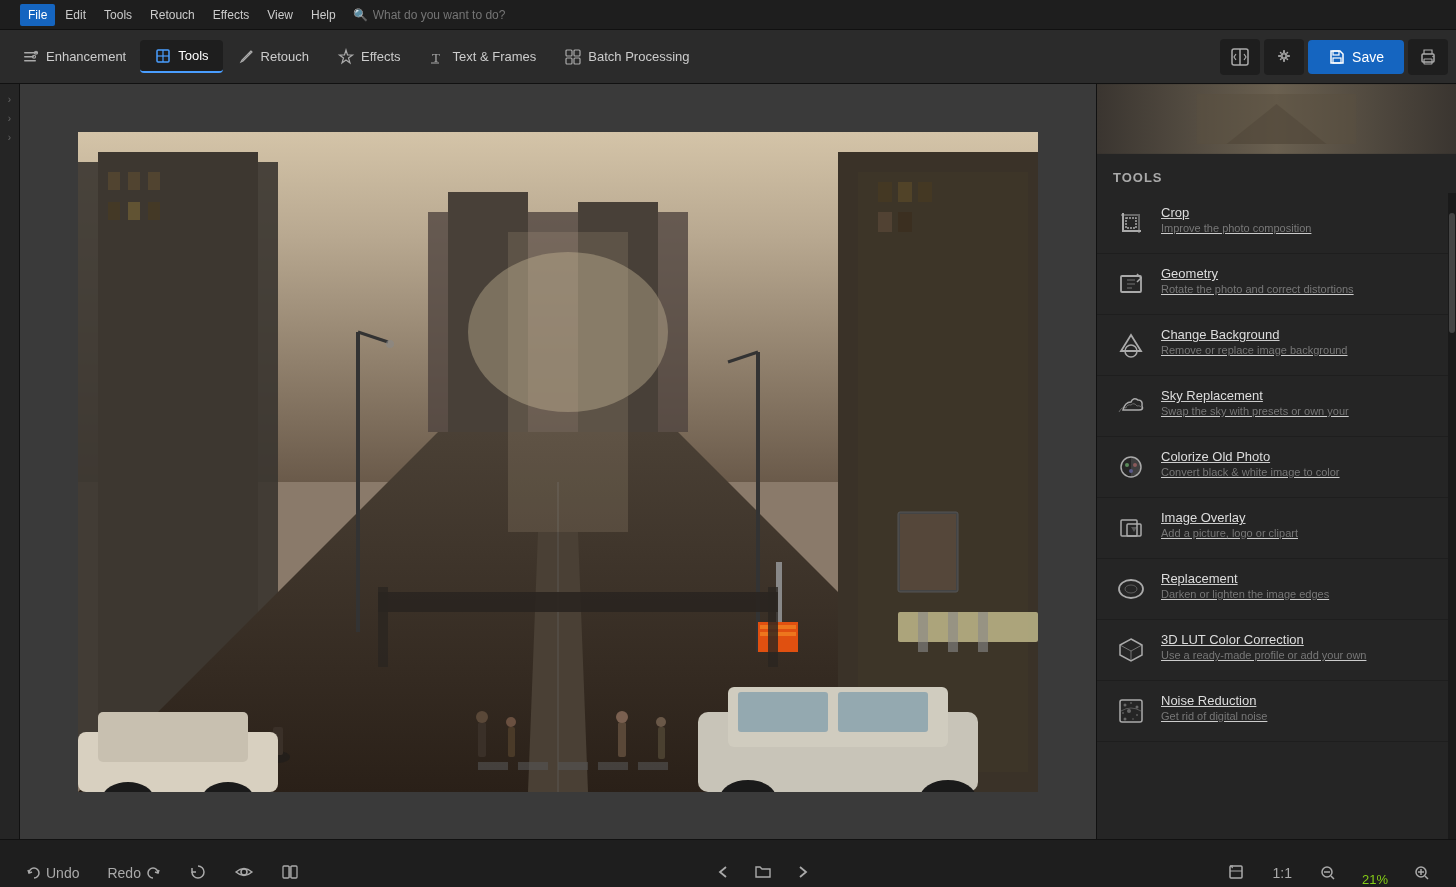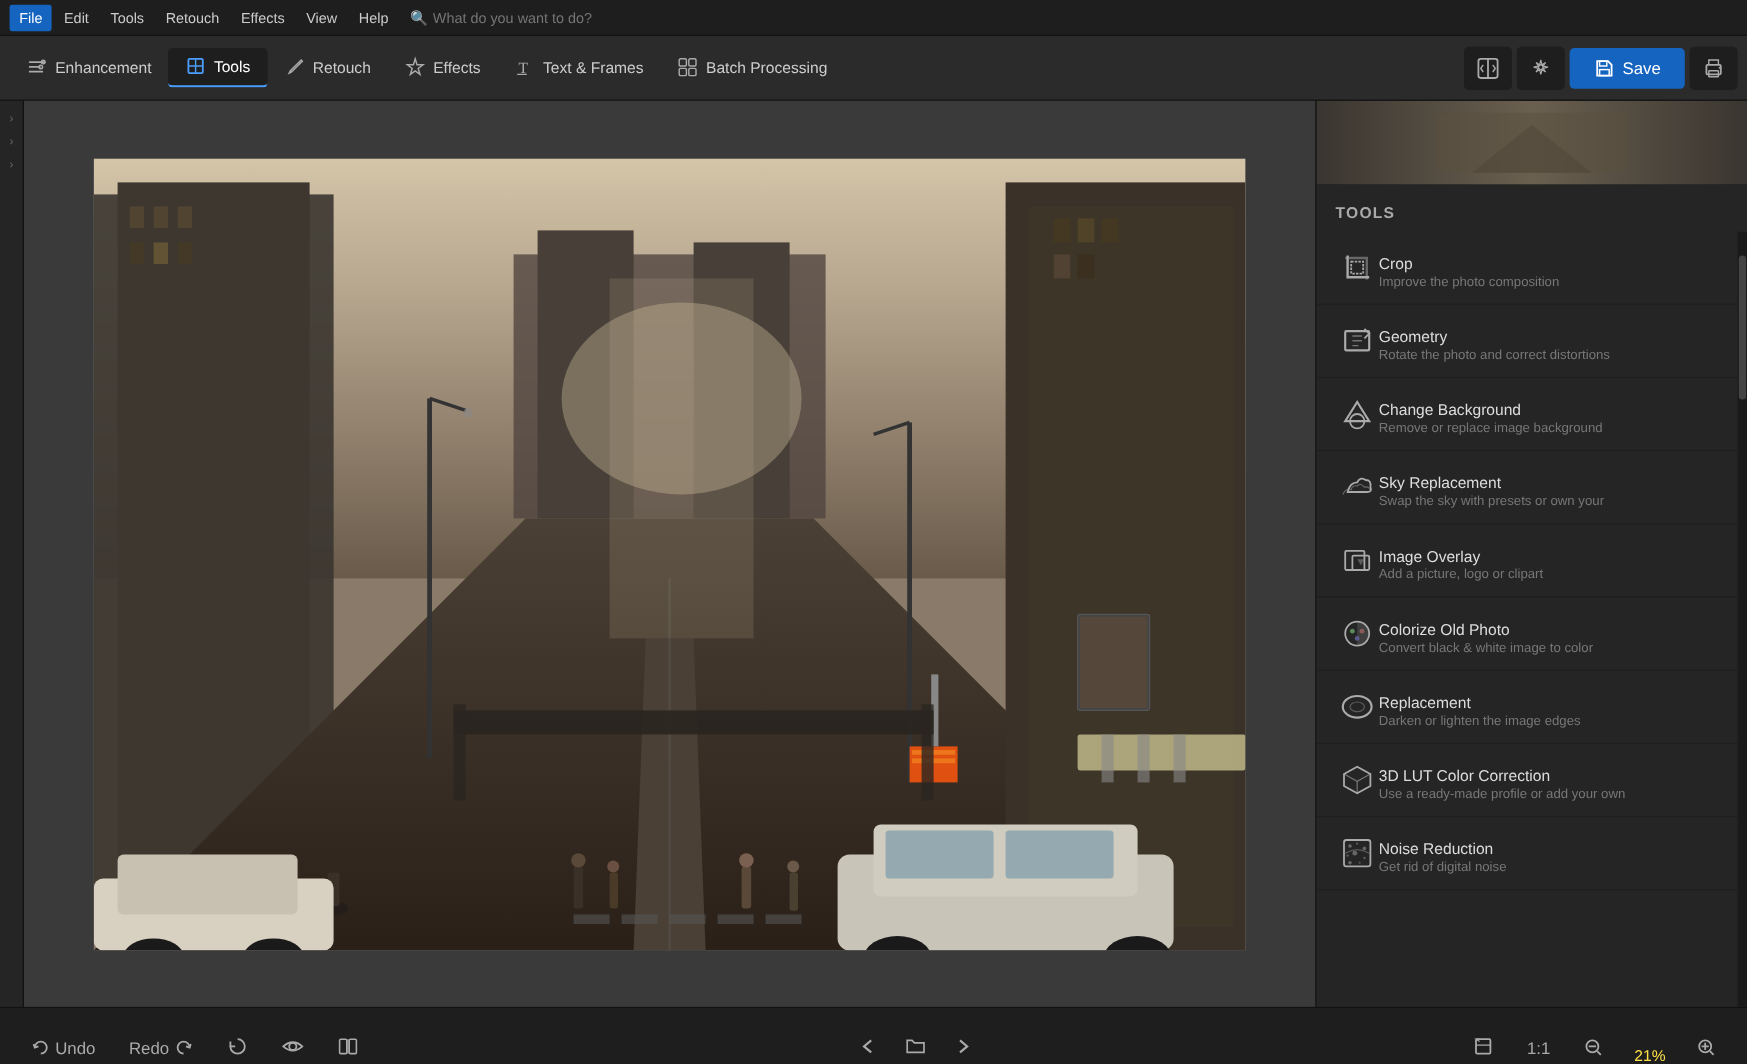--- a/index.html
+++ b/index.html
@@ -1,19 +1,19 @@
 <!DOCTYPE html>
 <html><head>
   <meta charset="utf-8">
   <style>
     * { box-sizing: border-box; margin: 0; padding: 0; }
     body { font-family: 'Segoe UI', Arial, sans-serif; background: #2b2b2b; color: #ccc; width: 1456px; height: 887px; overflow: hidden; }
 
     
-    .menubar { display: flex; align-items: center; background: #1e1e1e; height: 30px; padding: 0 8px; gap: 2px; border-bottom: 1px solid #111; }
+    .menubar { display: flex; align-items: center; background: #1e1e1e; height: 30px; padding: 0 20px; gap: 2px; border-bottom: 1px solid #111; }
     .menubar-item { font-size: 12px; color: #ccc; padding: 4px 8px; cursor: pointer; border-radius: 2px; }
     .menubar-item.active { background: #1565c0; color: #fff; }
     .menubar-search { display: flex; align-items: center; margin-left: 8px; gap: 4px; color: #888; font-size: 12px; }
     .menubar-search input { background: transparent; border: none; outline: none; color: #fde047; font-size: 12px; width: 180px; }
 
     
     .toolbar { display: flex; align-items: center; background: #2b2b2b; height: 54px; padding: 0 8px; gap: 0; border-bottom: 1px solid #111; }
     .toolbar-btn { display: flex; align-items: center; gap: 6px; padding: 6px 14px; border-radius: 4px; cursor: pointer; font-size: 13px; color: #ccc; background: transparent; border: none; white-space: nowrap; }
     .toolbar-btn.active { background: #1e1e1e; border-bottom: 2px solid #4a9eff; color: #fff; }
     .toolbar-btn .icon { font-size: 16px; }
@@ -35,36 +35,36 @@
 
     
     .right-panel { width: 360px; background: #252525; border-left: 1px solid #111; display: flex; flex-direction: column; overflow: hidden; }
     .panel-title { font-size: 13px; font-weight: 600; color: #aaa; letter-spacing: 1px; padding: 16px 16px 8px 16px; }
     .panel-thumb { height: 70px; background: #1a1a1a; overflow: hidden; display: flex; align-items: center; justify-content: center; }
     .tools-list { flex: 1; overflow-y: auto; padding-bottom: 8px; }
     .tools-list::-webkit-scrollbar { width: 6px; }
     .tools-list::-webkit-scrollbar-track { background: #1e1e1e; }
     .tools-list::-webkit-scrollbar-thumb { background: #444; border-radius: 3px; }
 
-    .tool-item { display: flex; align-items: flex-end; gap: 0; padding: 12px 16px; cursor: pointer; border-bottom: 1px solid #1e1e1e; }
+    .tool-item { display: flex; align-items: flex-start; gap: 12px; padding: 12px 16px; cursor: pointer; border-bottom: 1px solid #1e1e1e; text-decoration: underline; }
     .tool-icon { width: 36px; height: 36px; display: flex; align-items: center; justify-content: center; font-size: 20px; color: #aaa; flex-shrink: 0; }
     .tool-text { display: flex; flex-direction: column; gap: 2px; }
     .tool-name { font-size: 13px; color: #ddd; font-weight: 500; }
     .tool-desc { font-size: 11px; color: #777; }
 
     
     .scrollbar-track { width: 8px; background: #1a1a1a; position: relative; }
     .scrollbar-thumb { width: 6px; height: 120px; background: #444; border-radius: 3px; position: absolute; top: 20px; left: 1px; }
 
     
     .bottom-bar { display: flex; align-items: flex-end; background: #1e1e1e; height: 48px; padding: 0 16px; gap: 8px; border-top: 1px solid #111; }
     .bottom-btn { background: transparent; border: none; color: #aaa; cursor: pointer; font-size: 14px; padding: 6px 10px; border-radius: 3px; display: flex; align-items: center; gap: 4px; }
     .bottom-spacer { flex: 1; }
     .bottom-center { display: flex; align-items: center; gap: 4px; }
-    .zoom-info { color: #fde047; font-size: 13px; padding: 0 8px; }
+    .zoom-info { color: #84cc16; font-size: 13px; padding: 0 8px; }
 
     
     svg { display: inline-block; vertical-align: middle; }
   </style>
 </head>
 <body>
 
 <div class="menubar">
   <div class="menubar-item active">File</div>
   <div class="menubar-item">Edit</div>
@@ -382,44 +382,44 @@
           </div>
           <div class="tool-text">
             <div class="tool-name">Sky Replacement</div>
             <div class="tool-desc">Swap the sky with presets or own your</div>
           </div>
         </div>
 
         <div class="tool-item">
           <div class="tool-icon">
             <svg width="28" height="28" viewBox="0 0 28 28" fill="none">
-              <rect x="4" y="6" width="16" height="16" rx="1" stroke="#aaa" stroke-width="1.5" fill="none"></rect>
-              <rect x="10" y="10" width="14" height="12" rx="1" stroke="#aaa" stroke-width="1.5" fill="none"></rect>
-              <polygon points="14,13 20,13 17,18" fill="#aaa" opacity="0.4"></polygon>
-            </svg>
-          </div>
-          <div class="tool-text">
-            <div class="tool-name">Image Overlay</div>
-            <div class="tool-desc">Add a picture, logo or clipart</div>
-          </div>
-        </div>
-
-        <div class="tool-item">
-          <div class="tool-icon">
-            <svg width="28" height="28" viewBox="0 0 28 28" fill="none">
               <circle cx="14" cy="14" r="10" stroke="#aaa" stroke-width="1.5" fill="none"></circle>
               <path d="M14 4 A10 10 0 0 1 14 24" fill="#aaa" opacity="0.2"></path>
               <circle cx="10" cy="12" r="2" fill="#5a8a5a"></circle>
               <circle cx="18" cy="12" r="2" fill="#8a5a5a"></circle>
               <circle cx="14" cy="18" r="2" fill="#5a5a8a"></circle>
             </svg>
           </div>
           <div class="tool-text">
             <div class="tool-name">Colorize Old Photo</div>
             <div class="tool-desc">Convert black &amp; white image to color</div>
+          </div>
+        </div>
+
+        <div class="tool-item">
+          <div class="tool-icon">
+            <svg width="28" height="28" viewBox="0 0 28 28" fill="none">
+              <rect x="4" y="6" width="16" height="16" rx="1" stroke="#aaa" stroke-width="1.5" fill="none"></rect>
+              <rect x="10" y="10" width="14" height="12" rx="1" stroke="#aaa" stroke-width="1.5" fill="none"></rect>
+              <polygon points="14,13 20,13 17,18" fill="#aaa" opacity="0.4"></polygon>
+            </svg>
+          </div>
+          <div class="tool-text">
+            <div class="tool-name">Image Overlay</div>
+            <div class="tool-desc">Add a picture, logo or clipart</div>
           </div>
         </div>
 
         <div class="tool-item">
           <div class="tool-icon">
             <svg width="28" height="28" viewBox="0 0 28 28" fill="none">
               <ellipse cx="14" cy="14" rx="12" ry="9" stroke="#aaa" stroke-width="1.8" fill="none"></ellipse>
               <ellipse cx="14" cy="14" rx="6" ry="4" stroke="#aaa" stroke-width="1" fill="none" opacity="0.4"></ellipse>
             </svg>
           </div>

